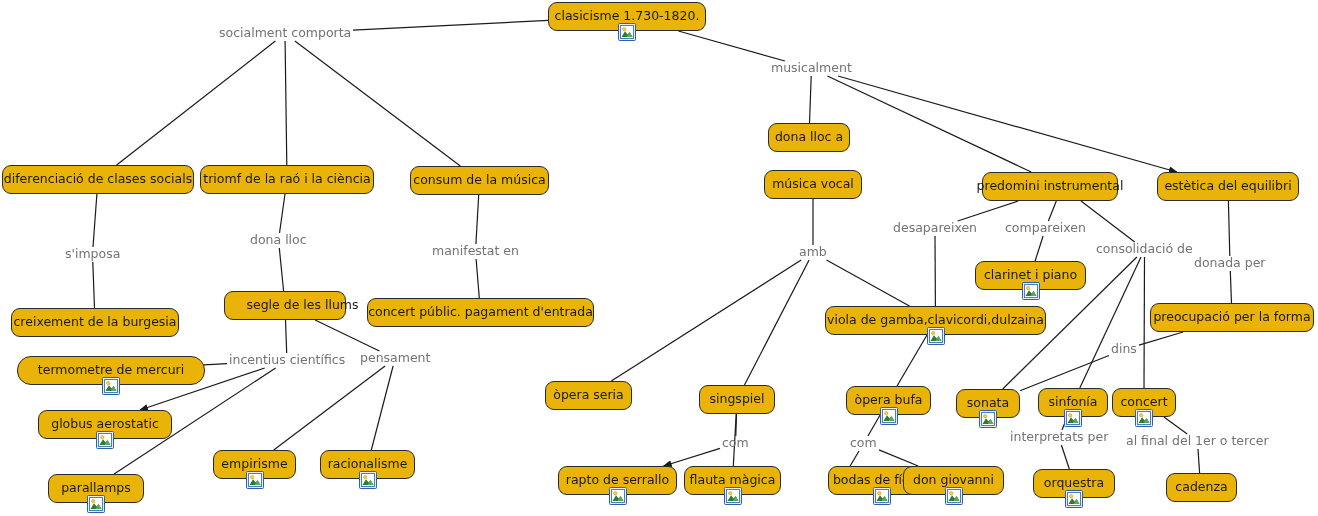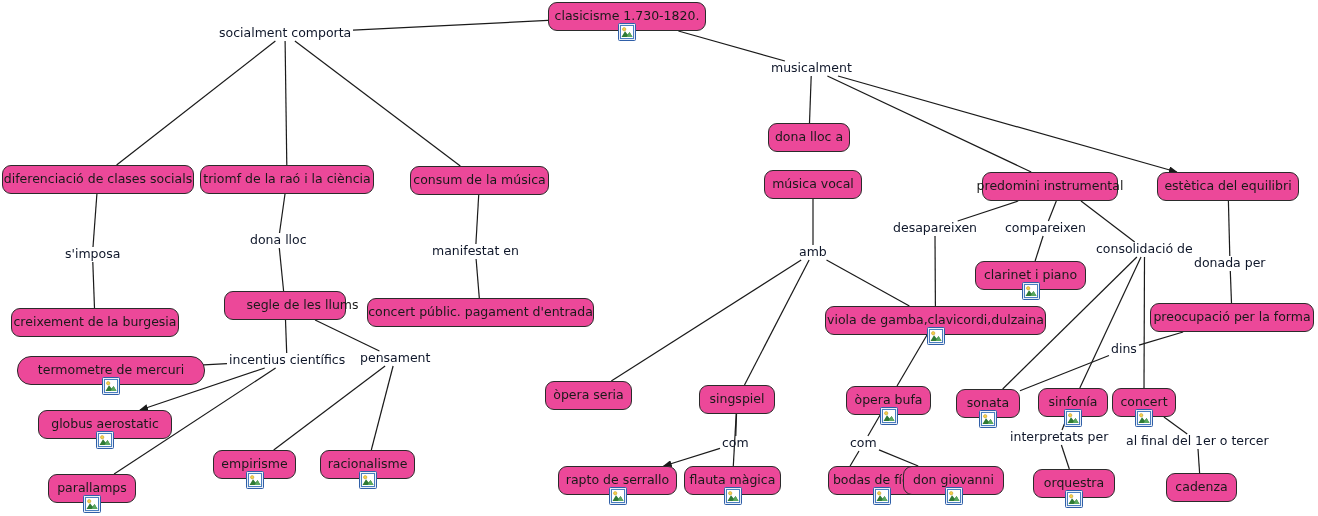--- a/index.html
+++ b/index.html
@@ -22,41 +22,41 @@
     position: absolute;
     left: 0;
     top: 0;
     width: 1318px;
     height: 516px;
     pointer-events: none;
   }
   .node {
     position: absolute;
     box-sizing: border-box;
-    background: #ec4899;
+    background: #eab308;
     border: 1px solid #2b2b2b;
     border-radius: 9px;
     color: #1a1a1a;
     font-size: 12.5px;
     line-height: 1;
     white-space: nowrap;
     display: flex;
     align-items: center;
     justify-content: center;
     padding: 0 9px;
     height: 29px;
     z-index: 3;
   }
   .node-label {
     display: block;
   }
   .linklabel {
     position: absolute;
     font-size: 12.5px;
-    color: #0f172a;
+    color: #737373;
     white-space: nowrap;
     background: transparent;
     line-height: 1;
     z-index: 4;
   }
   
   .badge {
     position: absolute;
     left: 50%;
     transform: translateX(-50%);
@@ -176,21 +176,21 @@
         <span class="badge">
           <svg width="18" height="18" viewBox="0 0 18 18">
             <rect x="0.5" y="0.5" width="17" height="17" rx="1" fill="#e9eef6" stroke="#2f5fa8" stroke-width="1"></rect>
             <rect x="2.5" y="2.5" width="13" height="13" fill="#ffffff" stroke="#4a7ec0" stroke-width="1"></rect>
             <circle cx="6.2" cy="6.2" r="1.7" fill="#f5d24a" stroke="#b8912a" stroke-width="0.5"></circle>
             <polygon points="3.5,14 7,8.3 9.6,11.4 11.6,9 14.5,14" fill="#2f7a35"></polygon>
             <polygon points="8.6,14 11.6,9.3 14.5,14" fill="#5aa85f"></polygon>
           </svg>
         </span>
       </div>
-      <div class="node" style="left: 48px; top: 474px; width: 88px;">
+      <div class="node" style="left: 48px; top: 474px; width: 96px;">
         <span class="node-label">parallamps</span>
         <span class="badge">
           <svg width="18" height="18" viewBox="0 0 18 18">
             <rect x="0.5" y="0.5" width="17" height="17" rx="1" fill="#e9eef6" stroke="#2f5fa8" stroke-width="1"></rect>
             <rect x="2.5" y="2.5" width="13" height="13" fill="#ffffff" stroke="#4a7ec0" stroke-width="1"></rect>
             <circle cx="6.2" cy="6.2" r="1.7" fill="#f5d24a" stroke="#b8912a" stroke-width="0.5"></circle>
             <polygon points="3.5,14 7,8.3 9.6,11.4 11.6,9 14.5,14" fill="#2f7a35"></polygon>
             <polygon points="8.6,14 11.6,9.3 14.5,14" fill="#5aa85f"></polygon>
           </svg>
         </span>

